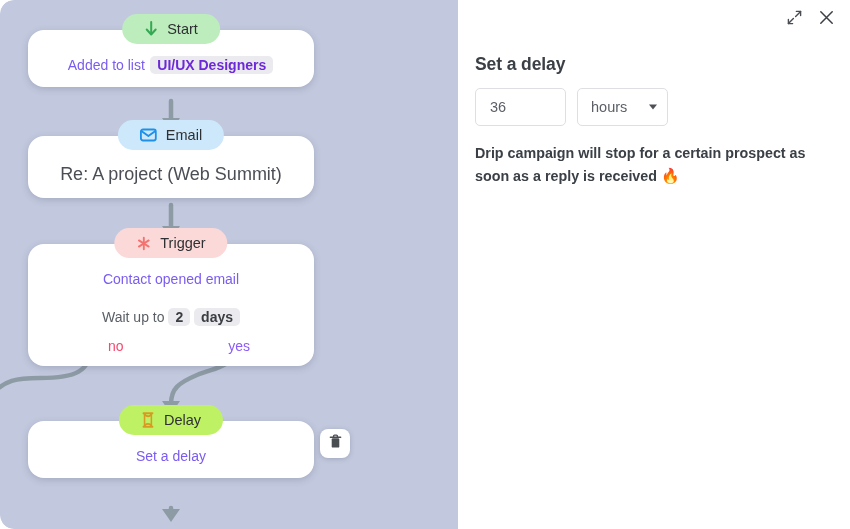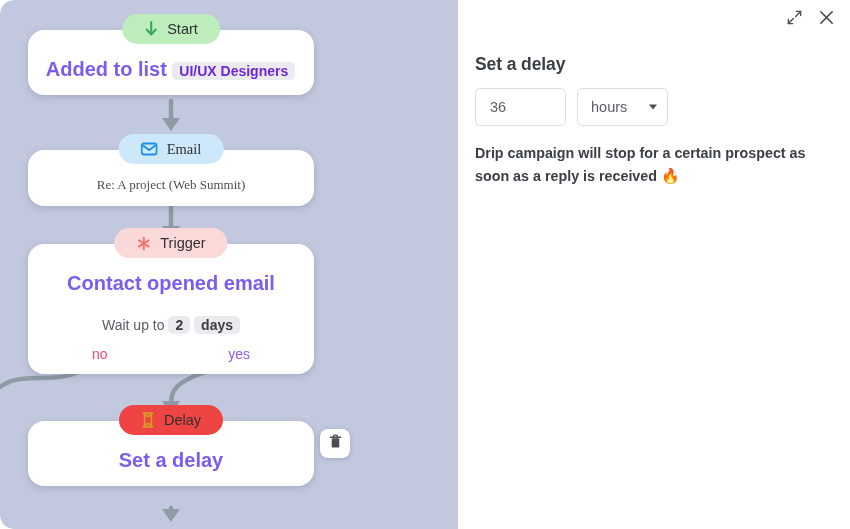--- a/index.html
+++ b/index.html
@@ -70,36 +70,36 @@
     padding: 0 22px;
     font-size: 14.5px;
     color: #2f3033;
     white-space: nowrap;
   }
   .badge .badge-label { font-size: 14.5px; color: #2f3033; }
 
   .badge-start   { background: #bdecbd; }
   .badge-email   { background: #cde8fb; }
   .badge-trigger { background: #fbd9d9; }
-  .badge-delay   { background: #ef4444; }
+  .badge-delay   { background: #bef264; }
 
   .badge-icon { display: flex; align-items: center; justify-content: center; line-height: 0; }
 
   .node-body { margin-top: 16px; }
 
   .node-title {
-    font-size: 20px;
-    font-weight: bold;
+    font-size: 14px;
+    font-weight: normal;
     color: #7a5cf0;
     line-height: 1.35;
   }
   .node-title-purple { color: #7a5cf0; }
 
   .node-plain {
-    font-size: 13px;
+    font-size: 18px;
     color: #4b4f55;
     line-height: 1.35;
   }
 
   .chip {
     display: inline-block;
     background: #ebebef;
     border-radius: 5px;
     padding: 1px 7px;
     font-size: 14px;
@@ -120,26 +120,26 @@
   .wait-row { margin-top: 19px; font-size: 14px; color: #5a5f66; }
   .wait-row .lbl { color: #5a5f66; }
 
   .branch-row {
     margin-top: 12px;
     display: flex;
     justify-content: space-between;
     padding: 0 50px;
     font-size: 14px;
   }
-  .branch-no  { color: #f8486f; }
+  .branch-no  { color: #f8486f; margin-left: 16px; }
   .branch-yes { color: #8b5cf6; }
 
   
   #node-start   { top: 30px;  }
-  #node-email   { top: 150px; font-family: Liberation Serif, serif; }
+  #node-email   { top: 136px; }
   #node-trigger { top: 244px; }
   #node-delay   { top: 421px; }
 
   
   #delete-btn {
     position: absolute;
     left: 320px;
     top: 429px;
     width: 30px; height: 29px;
     background: #ffffff;

